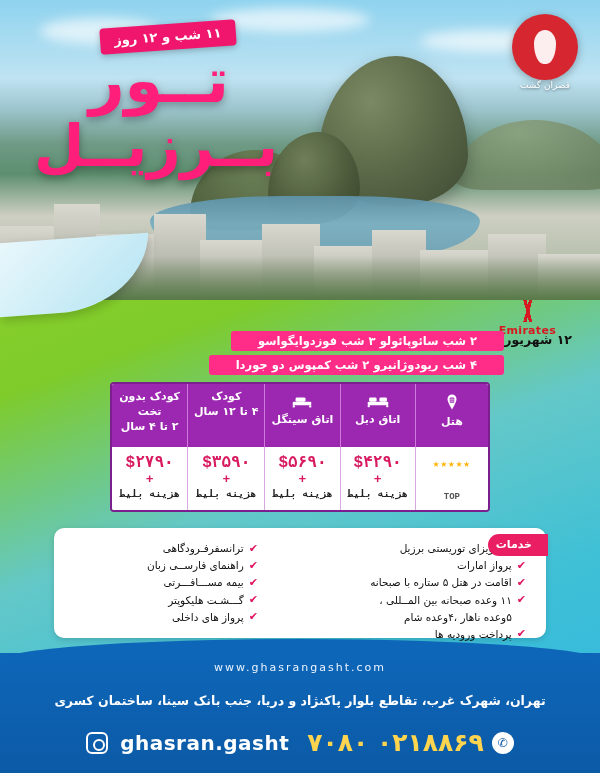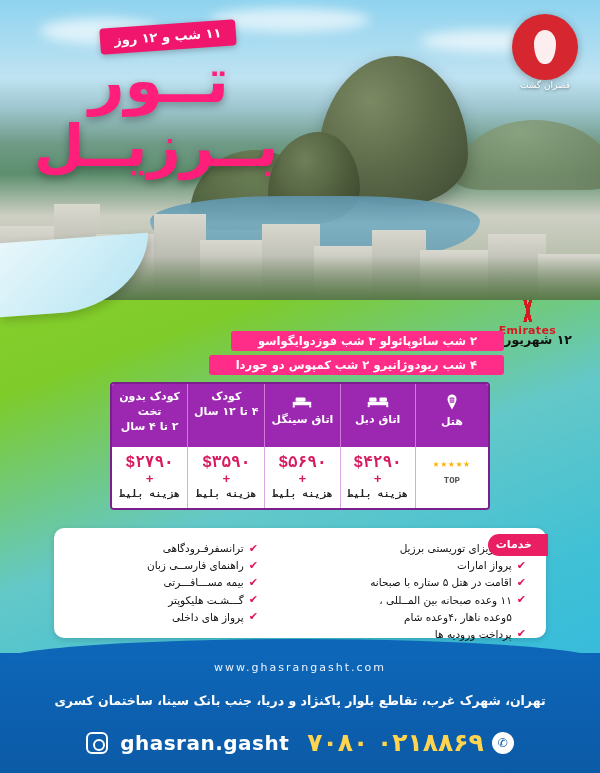--- a/index.html
+++ b/index.html
@@ -226,21 +226,21 @@
   }
   .tbody .cell:last-child { border-left: none; }
   .tbody .cell .plus { font-size: 13px; color: #d81b60; display:block; margin: 1px 0 1px;}
   .tbody .cell .sub { font-size: 10px; color: #222; font-weight: bold; display: block; }
   .c-hotel { width: 74px; }
   .c-std   { width: 76px; }
   .c-sgl   { width: 76px; }
   .c-chd   { width: 78px; }
   .c-chdnb { width: 76px; }
   .stars { color: #ffb300; font-size: 11px; letter-spacing: 1px; }
-  .top-label { font-size: 9px; color: #555; font-weight: bold; display:block; margin-top:4px;}
+  .top-label { font-size: 9px; color: #555; font-weight: bold; display:block; margin-top:20px;}
   svg.ico path, svg.ico rect, svg.ico circle { fill: #fff; }
 
   
   .services {
     position: absolute;
     left: 54px; top: 528px;
     width: 492px; height: 110px;
     background: #fff;
     border-radius: 10px;
     box-shadow: 0 2px 6px rgba(0,0,0,0.15);

